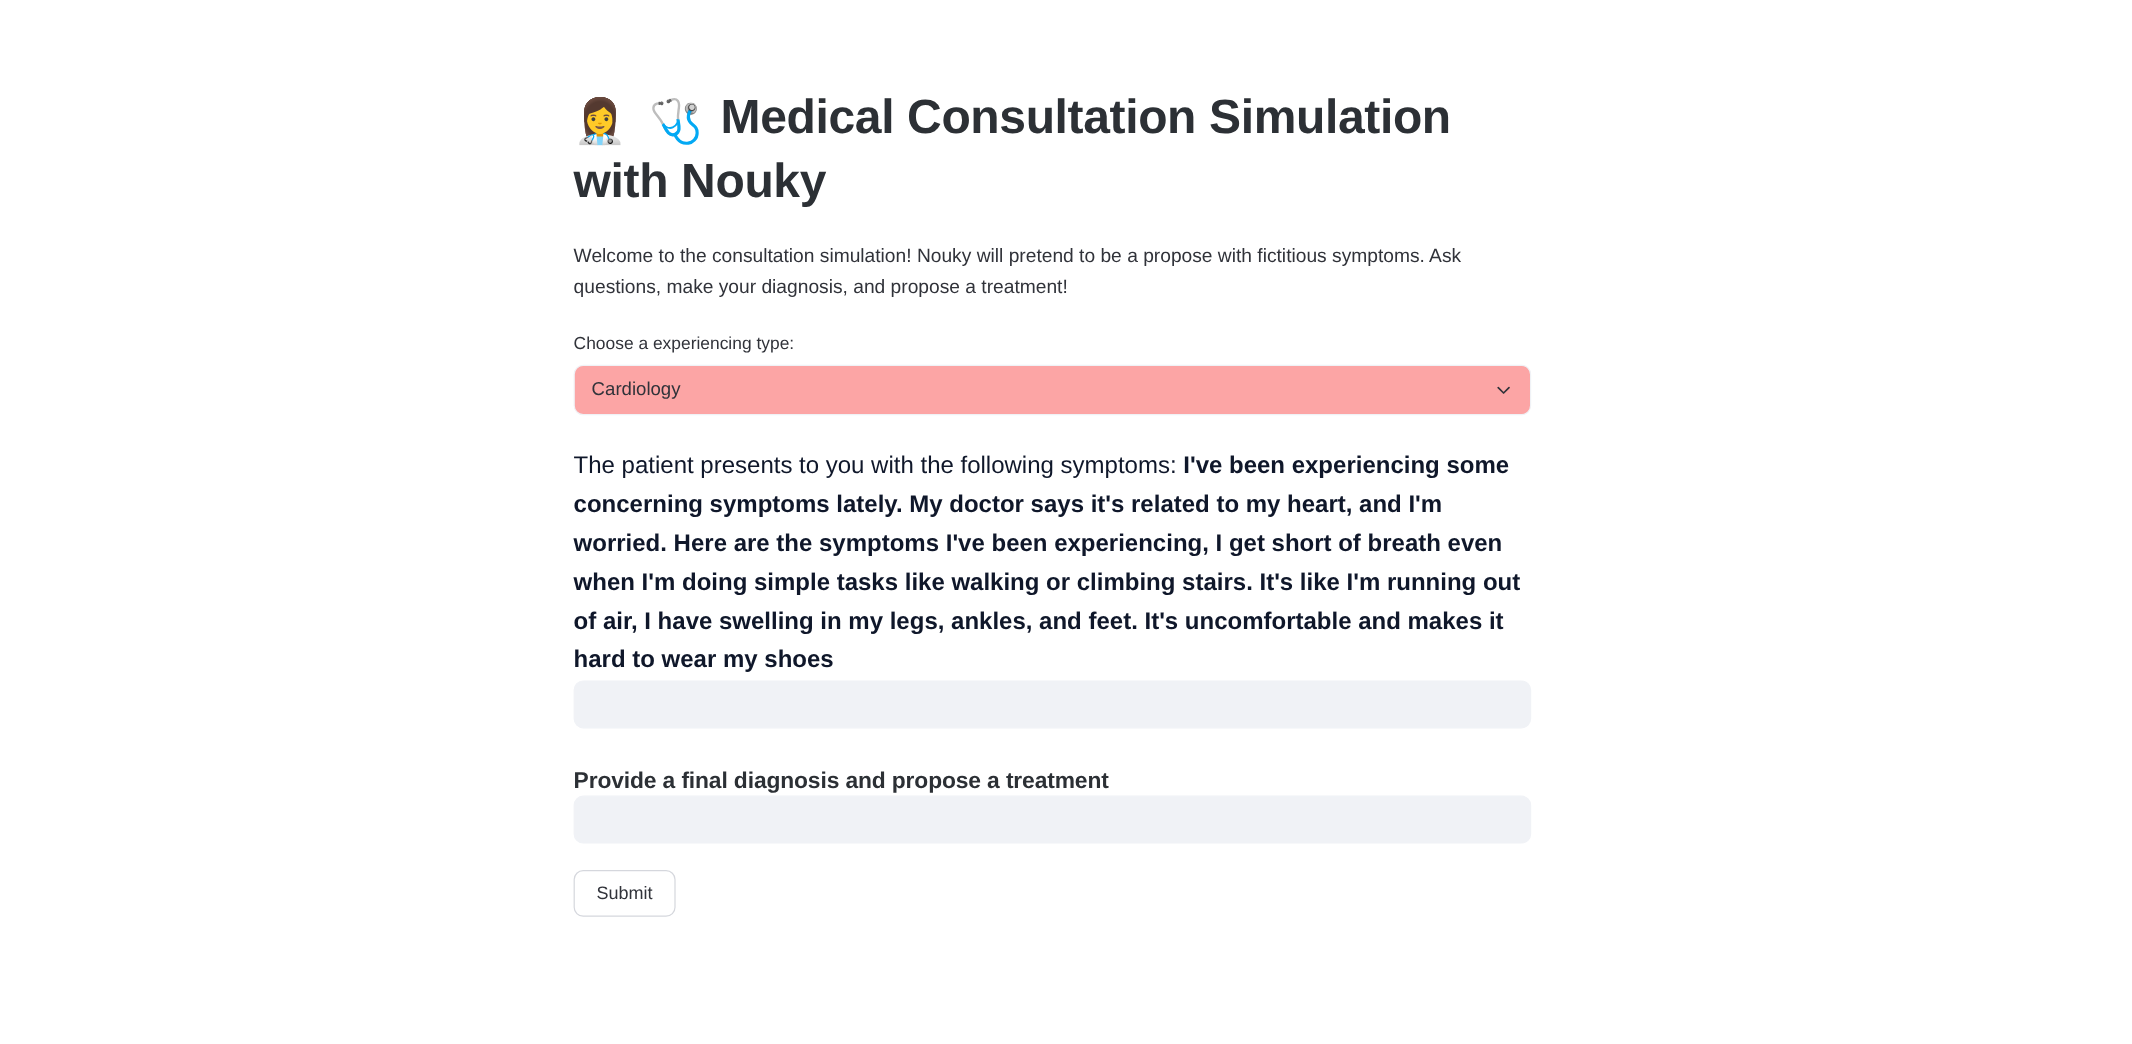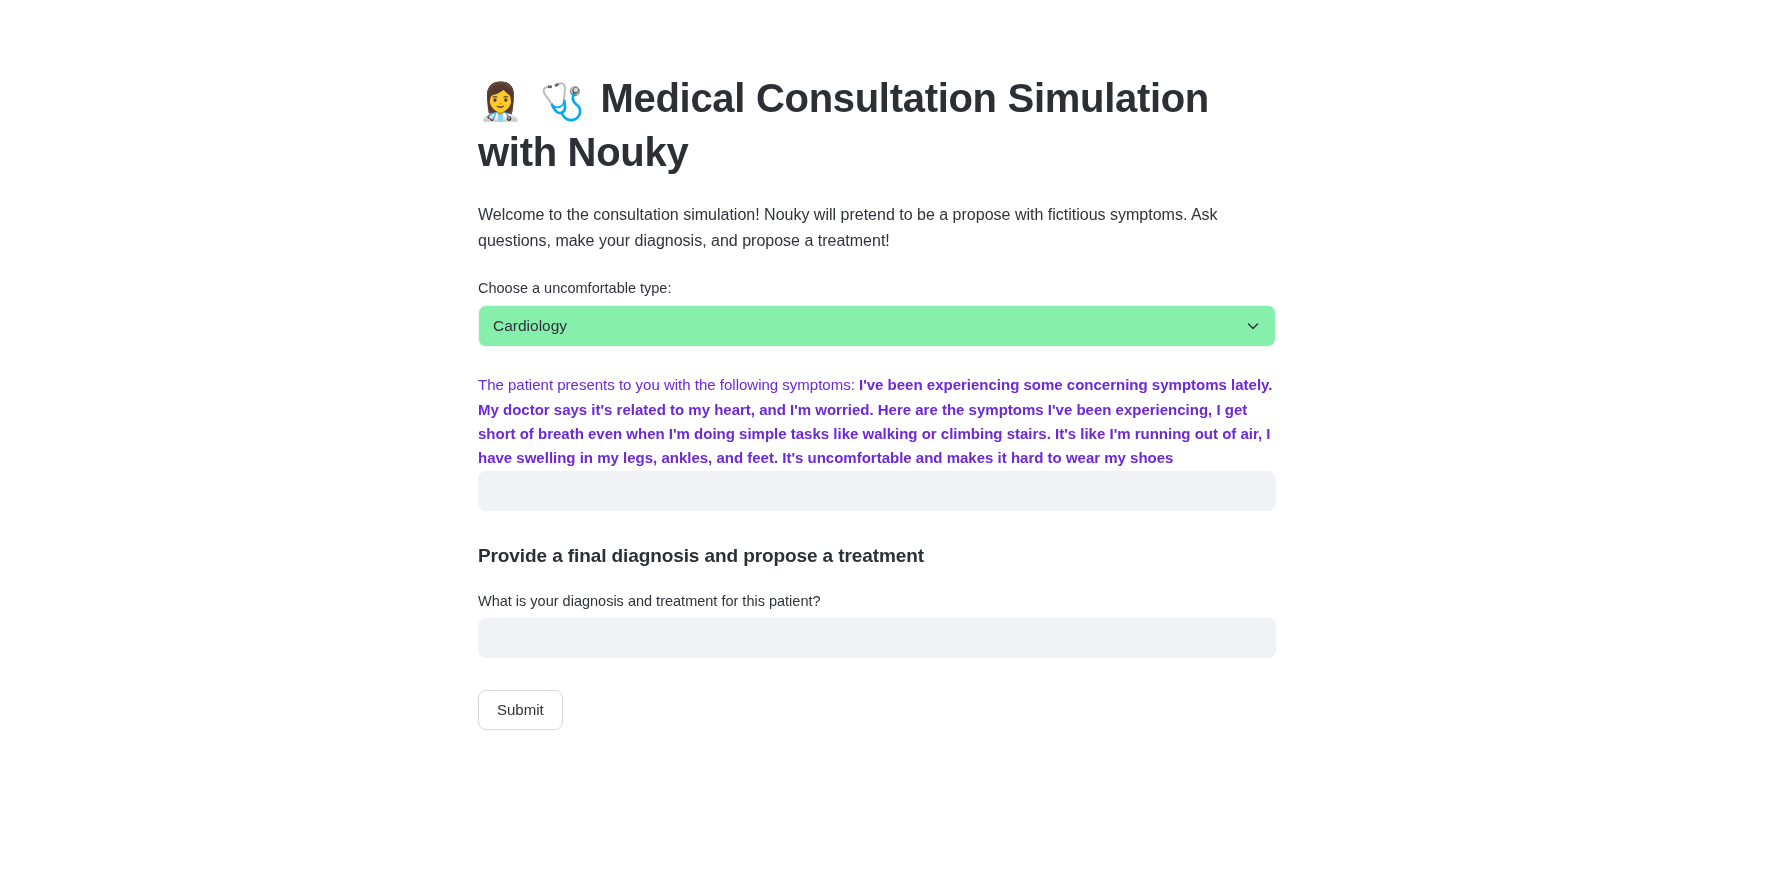--- a/index.html
+++ b/index.html
@@ -47,21 +47,21 @@
   }
   .label {
     font-size: 14.5px;
     color: #31333a;
     margin: 24px 0 6px 0;
     line-height: 1.5;
   }
   .select-box {
     width: 798px;
     height: 42px;
-    background: #86efac;
+    background: #fca5a5;
     border: 1px solid #f0f2f6;
     border-radius: 8px;
     display: flex;
     align-items: center;
     padding: 0 14px;
     position: relative;
     cursor: pointer;
   }
   .select-value {
     font-size: 15.5px;
@@ -70,23 +70,23 @@
   }
   .chevron {
     width: 16px;
     height: 16px;
     display: inline-block;
     position: relative;
     flex: 0 0 auto;
   }
   .chevron svg { display: block; }
   .symptoms {
-    font-size: 15px;
+    font-size: 20px;
     line-height: 1.62;
-    color: #6d28d9;
+    color: #0f172a;
     margin: 26px 0 0 0;
     width: 800px;
   }
   .symptoms b { font-weight: 700; }
   .text-input {
     width: 798px;
     height: 40px;
     background: #f0f2f6;
     border: 1px solid #f0f2f6;
     border-radius: 8px;
@@ -99,21 +99,21 @@
   }
   .text-input::placeholder { color: #a3a8b4; }
   h2.section-title {
     font-size: 19px;
     font-weight: 700;
     color: #2c3035;
     margin: 34px 0 0 0;
     letter-spacing: -0.1px;
   }
   .submit-btn {
-    margin-top: 32px;
+    margin-top: 22px;
     background: #ffffff;
     border: 1px solid #d5d7dd;
     border-radius: 8px;
     color: #31333a;
     font-size: 15px;
     font-family: "Liberation Sans", sans-serif;
     padding: 9px 18px;
     cursor: pointer;
     line-height: 1.3;
   }
@@ -124,39 +124,38 @@
 <div class="page">
   <div class="content">
 
     <h1 class="app-title">
       <span class="title-emoji">👩‍⚕️ 🩺</span>
       <span>Medical Consultation Simulation with Nouky</span>
     </h1>
 
     <p class="intro">Welcome to the consultation simulation! Nouky will pretend to be a propose with fictitious symptoms. Ask questions, make your diagnosis, and propose a treatment!</p>
 
-    <div class="label">Choose a uncomfortable type:</div>
+    <div class="label">Choose a experiencing type:</div>
 
     <div class="select-box">
       <span class="select-value">Cardiology</span>
       <span class="chevron">
         <svg width="16" height="16" viewBox="0 0 16 16" fill="none" xmlns="http://www.w3.org/2000/svg">
           <path d="M3.5 6 L8 10.5 L12.5 6" stroke="#31333a" stroke-width="1.4" stroke-linecap="round" stroke-linejoin="round"></path>
         </svg>
       </span>
     </div>
 
     <p class="symptoms">
       <span>The patient presents to you with the following symptoms:</span>
       <b>I've been experiencing some concerning symptoms lately. My doctor says it's related to my heart, and I'm worried. Here are the symptoms I've been experiencing, I get short of breath even when I'm doing simple tasks like walking or climbing stairs. It's like I'm running out of air, I have swelling in my legs, ankles, and feet. It's uncomfortable and makes it hard to wear my shoes</b>
     </p>
 
     <input class="text-input" type="text" placeholder="" style="">
 
     <h2 class="section-title">Provide a final diagnosis and propose a treatment</h2>
 
-    <div class="label">What is your diagnosis and treatment for this patient?</div>
     <input class="text-input" type="text" placeholder="" style="">
 
     <button class="submit-btn">Submit</button>
 
   </div>
 </div>
 
 </body></html>

